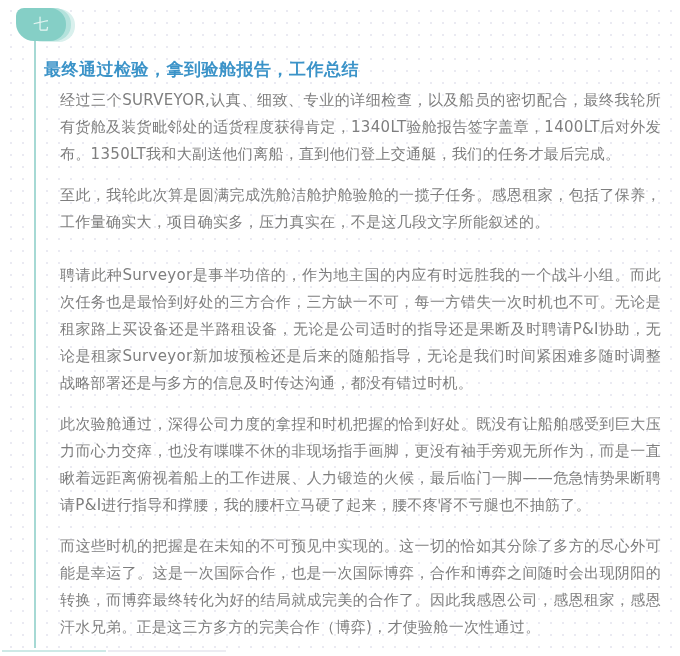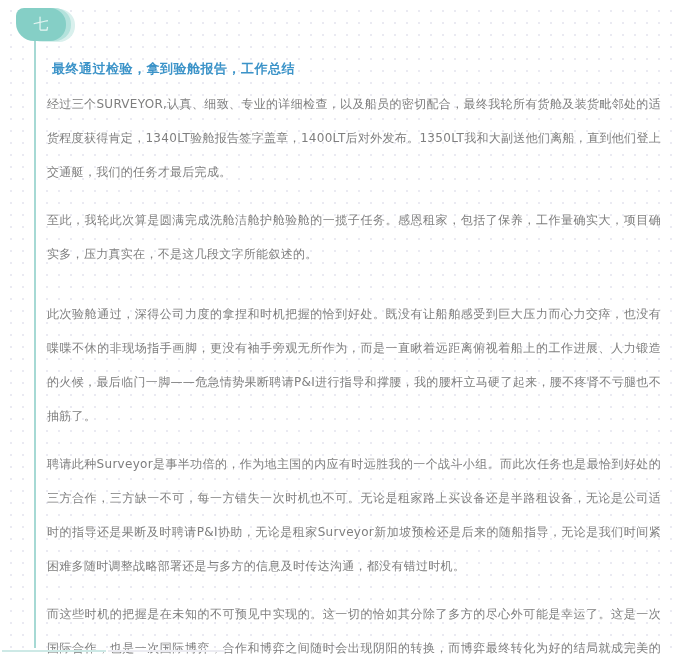--- a/index.html
+++ b/index.html
@@ -73,31 +73,31 @@
     background: #a6d9d4;
   }
   
   .content {
     position: absolute;
     left: 44px;
     top: 58px;
     width: 617px;
   }
   .title {
-    margin: 0 0 7px 8px;
-    font-size: 13px;
+    margin: 0 0 7px 0;
+    font-size: 17px;
     font-weight: bold;
     color: #3b93c8;
     line-height: 22px;
     letter-spacing: 0.5px;
   }
   .content p {
-    margin: 0 0 14px 3px;
-    font-size: 12px;
-    line-height: 34px;
+    margin: 0 0 14px 16px;
+    font-size: 15px;
+    line-height: 27px;
     color: #7e7e7e;
     text-align: justify;
     text-justify: inter-ideograph;
     letter-spacing: 0.3px;
   }
   .content p.gap-lg {
     margin-bottom: 26px;
   }
   
   .bottom-accent-teal {
@@ -127,21 +127,21 @@
     <div class="badge-echo1"></div>
     <div class="badge-main">七</div>
   </div>
 
   <div class="timeline-line"></div>
 
   <div class="content">
     <h2 class="title">最终通过检验，拿到验舱报告，工作总结</h2>
     <p>经过三个SURVEYOR,认真、细致、专业的详细检查，以及船员的密切配合，最终我轮所有货舱及装货毗邻处的适货程度获得肯定，1340LT验舱报告签字盖章，1400LT后对外发布。1350LT我和大副送他们离船，直到他们登上交通艇，我们的任务才最后完成。</p>
     <p class="gap-lg">至此，我轮此次算是圆满完成洗舱洁舱护舱验舱的一揽子任务。感恩租家，包括了保养，工作量确实大，项目确实多，压力真实在，不是这几段文字所能叙述的。</p>
+    <p>聘请此种Surveyor是事半功倍的，作为地主国的内应有时远胜我的一个战斗小组。而此次任务也是最恰到好处的三方合作，三方缺一不可，每一方错失一次时机也不可。无论是租家路上买设备还是半路租设备，无论是公司适时的指导还是果断及时聘请P&amp;I协助，无论是租家Surveyor新加坡预检还是后来的随船指导，无论是我们时间紧困难多随时调整战略部署还是与多方的信息及时传达沟通，都没有错过时机。</p>
     <p>此次验舱通过，深得公司力度的拿捏和时机把握的恰到好处。既没有让船舶感受到巨大压力而心力交瘁，也没有喋喋不休的非现场指手画脚，更没有袖手旁观无所作为，而是一直瞅着远距离俯视着船上的工作进展、人力锻造的火候，最后临门一脚——危急情势果断聘请P&amp;I进行指导和撑腰，我的腰杆立马硬了起来，腰不疼肾不亏腿也不抽筋了。</p>
-    <p>聘请此种Surveyor是事半功倍的，作为地主国的内应有时远胜我的一个战斗小组。而此次任务也是最恰到好处的三方合作，三方缺一不可，每一方错失一次时机也不可。无论是租家路上买设备还是半路租设备，无论是公司适时的指导还是果断及时聘请P&amp;I协助，无论是租家Surveyor新加坡预检还是后来的随船指导，无论是我们时间紧困难多随时调整战略部署还是与多方的信息及时传达沟通，都没有错过时机。</p>
     <p>而这些时机的把握是在未知的不可预见中实现的。这一切的恰如其分除了多方的尽心外可能是幸运了。这是一次国际合作，也是一次国际博弈，合作和博弈之间随时会出现阴阳的转换，而博弈最终转化为好的结局就成完美的合作了。因此我感恩公司，感恩租家，感恩汗水兄弟。正是这三方多方的完美合作（博弈)，才使验舱一次性通过。</p>
   </div>
 
   <div class="bottom-accent-teal"></div>
   <div class="bottom-accent-gray"></div>
 
 </div>
 
 </body></html>

